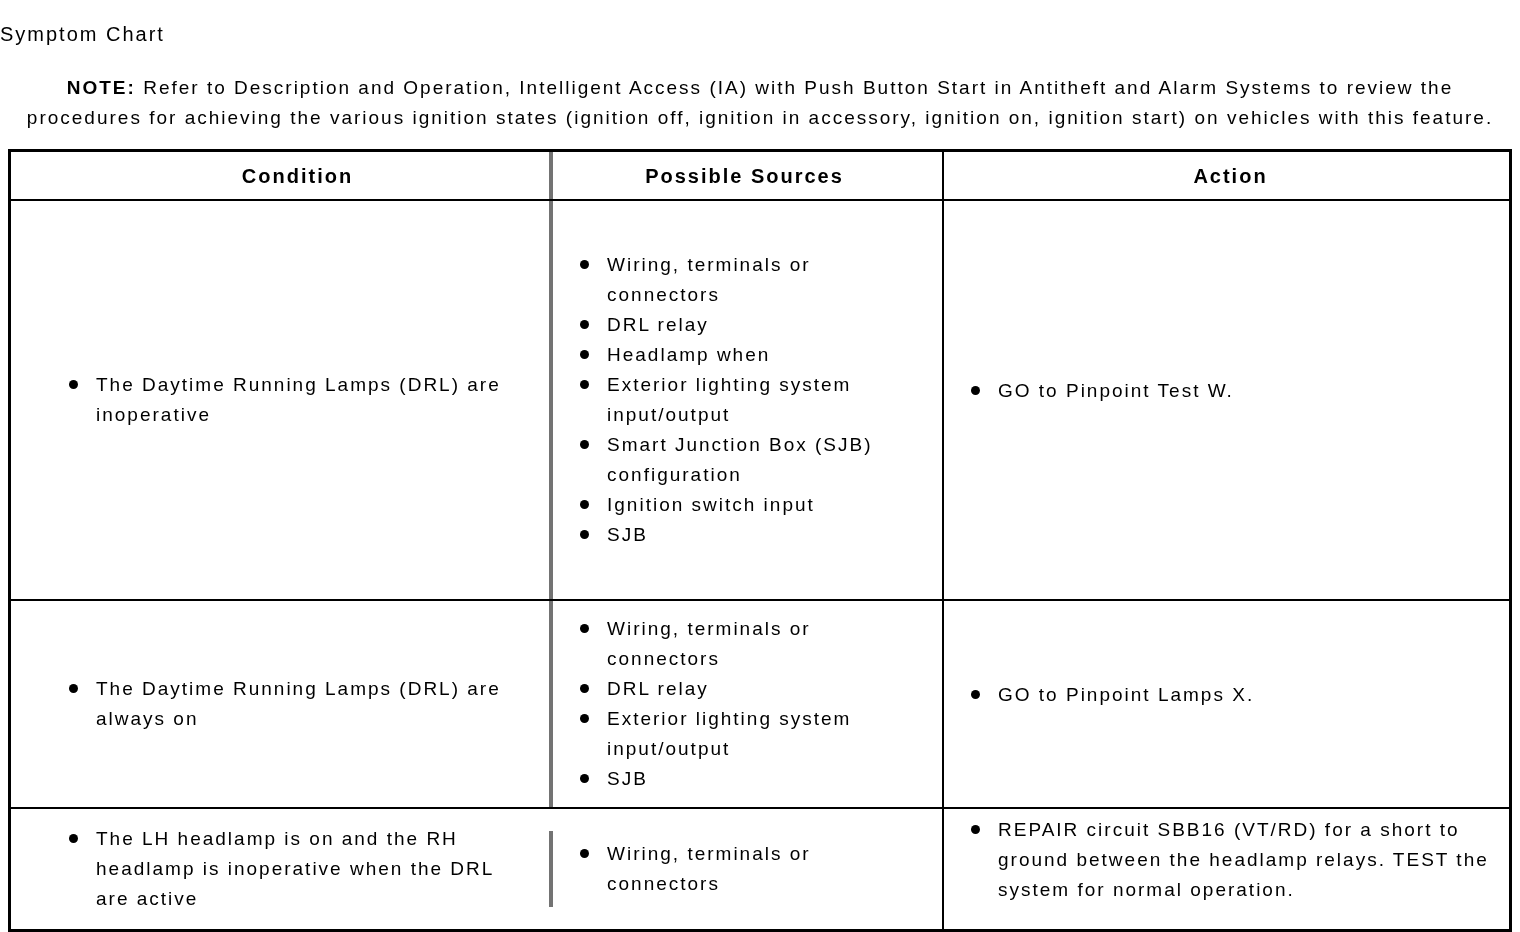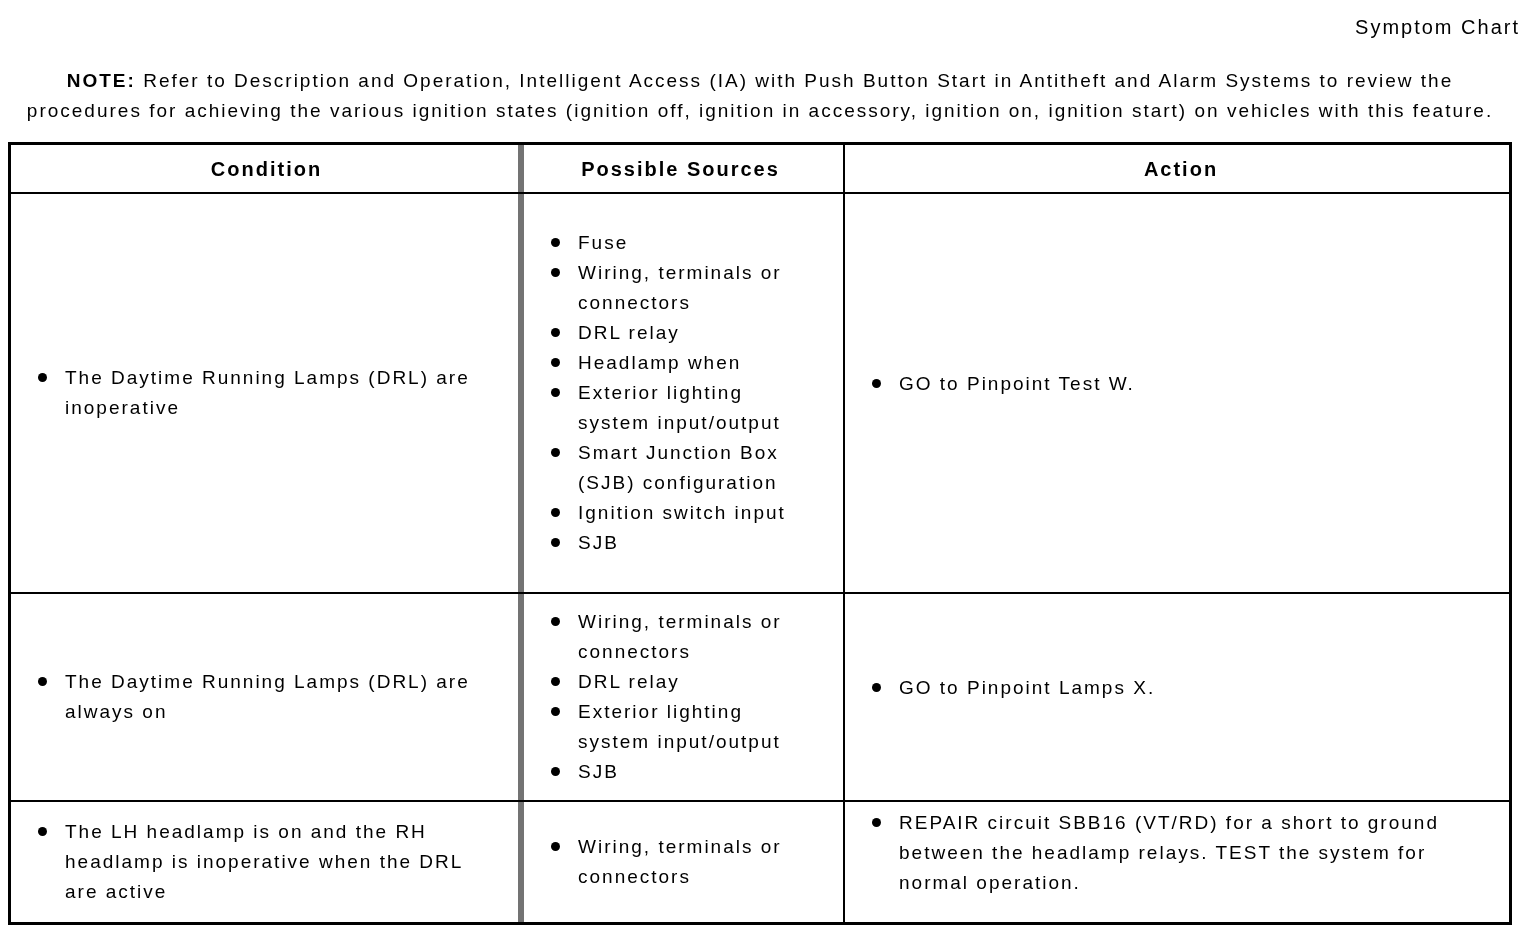--- a/index.html
+++ b/index.html
@@ -13,22 +13,22 @@
     width: 1520px;
     height: 932px;
     font-family: "Liberation Sans", sans-serif;
     font-size: 19px;
     line-height: 30px;
     letter-spacing: 2px;
     overflow: hidden;
   }
   .title {
     margin: 0;
-    padding-top: 12px;
-    text-align: right;
+    padding-top: 19px;
+    text-align: left;
     font-size: 20px;
     font-weight: normal;
     line-height: 30px;
   }
   .note {
     margin: 24px 0 0 0;
     padding: 0 13px;
     text-align: center;
   }
   .note b { font-weight: bold; }
@@ -41,35 +41,35 @@
     display: flex;
     align-items: stretch;
   }
   .t-body-row { border-top: 2px solid #000; }
   .t-header { min-height: 47px; }
 
   .t-cell {
     display: flex;
     align-items: center;
   }
-  .c-cond { width: 507px; padding: 6px 20px 6px 24px; }
-  .c-src  { width: 325px; border-left: 6px solid #737373; padding: 8px 30px 8px 24px; }
+  .c-cond { width: 507px; padding: 6px 20px 6px 24px; margin-left: 31px; }
+  .c-src  { width: 393px; border-left: 4px solid #737373; padding: 8px 30px 8px 24px; }
   .c-act  { flex: 1;      border-left: 2px solid #000; padding: 6px 16px 24px 24px; }
 
   .t-header .t-cell {
     justify-content: center;
     font-weight: bold;
     font-size: 20px;
     padding-top: 0;
     padding-bottom: 0;
   }
 
   #rows .t-row:nth-child(1) { min-height: 400px; }
   #rows .t-row:nth-child(2) { min-height: 208px; }
-  #rows .t-row:nth-child(3) { min-height: 105px; }
+  #rows .t-row:nth-child(3) { min-height: 105px; align-items: center; }
 
   ul.bullets {
     margin: 0;
     padding: 0;
     list-style: none;
     width: 100%;
   }
   ul.bullets li {
     position: relative;
     padding-left: 30px;
@@ -107,21 +107,20 @@
 
     <div id="rows">
   <div class="t-row t-body-row">
     <div class="t-cell c-cond">
       <ul class="bullets">
               <li><span>The Daytime Running Lamps (DRL) are inoperative</span></li>
             </ul>
     </div>
     <div class="t-cell c-src">
       <ul class="bullets">
-              <li><span>Fuse</span></li>
               <li><span>Wiring, terminals or connectors</span></li>
               <li><span>DRL relay</span></li>
               <li><span>Headlamp when</span></li>
               <li><span>Exterior lighting system input/output</span></li>
               <li><span>Smart Junction Box (SJB) configuration</span></li>
               <li><span>Ignition switch input</span></li>
               <li><span>SJB</span></li>
             </ul>
     </div>
     <div class="t-cell c-act">

